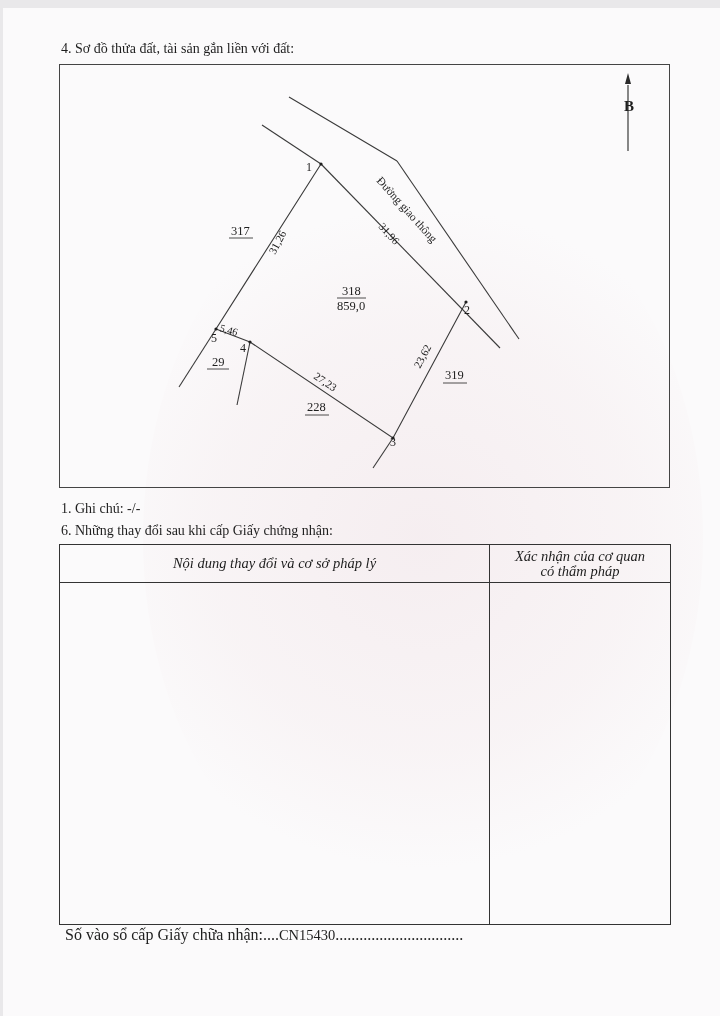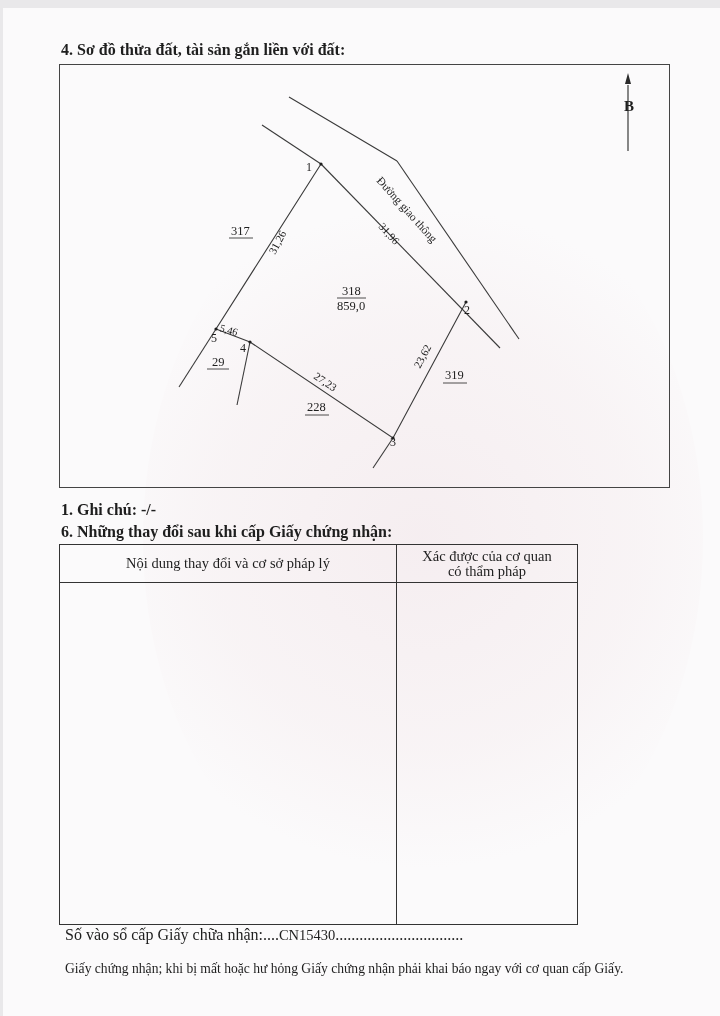--- a/index.html
+++ b/index.html
@@ -13,30 +13,31 @@
     position: absolute; left: 3px; top: 8px; width: 717px; height: 1008px;
     background: #fbfafb;
   }
   .watermark {
     position: absolute; left: 140px; top: 150px; width: 560px; height: 760px;
     border-radius: 50%;
     background: radial-gradient(circle, rgba(235,215,220,0.35) 0%, rgba(240,225,228,0.25) 45%, rgba(250,245,246,0) 70%);
     pointer-events: none;
   }
   .heading {
-    position: absolute; font-weight: bold; font-size: 16px; margin: 0;
+    position: absolute; font-weight: normal; font-size: 14px; margin: 0;
   }
   .diagram-box {
     position: absolute; left: 56px; top: 56px; width: 611px; height: 424px;
     border: 1.5px solid #444; box-sizing: border-box;
   }
   .diagram-box svg { position: absolute; left: -56px; top: -56px; }
   .changes-table {
-    position: absolute; left: 56px; top: 536px; width: 519px; height: 381px;
+    position: absolute; left: 56px; top: 536px; width: 612px; height: 381px;
     border-collapse: collapse;
+    font-style: italic;
   }
   .changes-table th, .changes-table td {
     border: 1.5px solid #333; font-weight: normal; font-size: 14.5px;
     vertical-align: middle; text-align: center; padding: 0;
   }
   .changes-table th { height: 37px; line-height: 15px; }
   .changes-table th.col2 { width: 180px; }
   .reg-line {
     position: absolute; left: 62px; top: 918px; font-size: 16px;
   }
@@ -112,33 +113,32 @@
   </div>
 
   <h2 class="heading" style="left:58px; top:493px;">1. Ghi chú: -/-</h2>
   <h2 class="heading" style="left:58px; top:515px;">6. Những thay đổi sau khi cấp Giấy chứng nhận:</h2>
 
   <table class="changes-table">
     <thead>
       <tr>
         <th>Nội dung thay đổi và cơ sở pháp lý</th>
         <th class="col2">
-          <span>Xác được của cơ quan</span><br>
+          <span>Xác nhận của cơ quan</span><br>
           <span>có thẩm pháp</span>
         </th>
       </tr>
     </thead>
     <tbody>
       <tr>
         <td></td>
         <td></td>
       </tr>
     </tbody>
   </table>
 
   <div class="reg-line">
     <span>Số vào sổ cấp Giấy chữa nhận:</span><span class="dots">....</span><span class="code">CN15430</span><span class="dots">................................</span>
   </div>
 
   <div class="notice">
-    <div>Giấy chứng nhận; khi bị mất hoặc hư hỏng Giấy chứng nhận phải khai báo ngay với cơ quan cấp Giấy.</div>
   </div>
 </div>
 
 </body></html>

